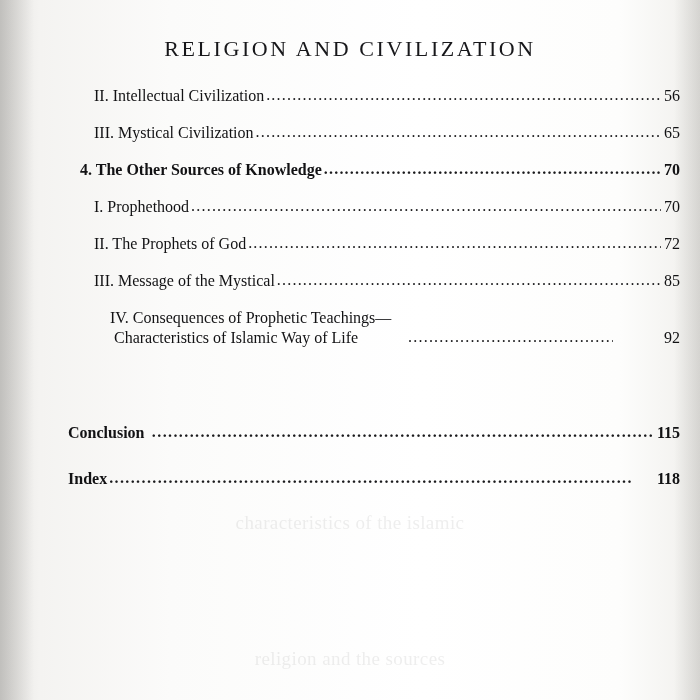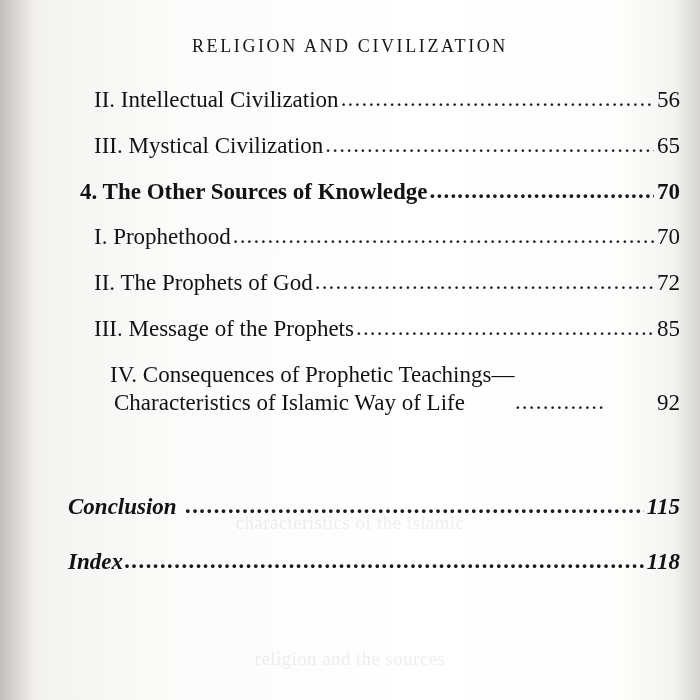--- a/index.html
+++ b/index.html
@@ -44,38 +44,38 @@
   }
   .ghost-1 { top: 512px; }
   .ghost-2 { top: 648px; }
 
   .running-head {
     position: absolute;
     top: 36px;
     left: 0;
     right: 0;
     text-align: center;
-    font-size: 18px;
+    font-size: 22px;
     letter-spacing: 2.6px;
     color: #17171a;
     font-variant: small-caps;
     text-transform: uppercase;
   }
 
   .toc {
     position: absolute;
     top: 86px;
     left: 64px;
     right: 20px;
   }
 
   .entry {
     display: flex;
     align-items: center;
-    font-size: 23px;
+    font-size: 16px;
     color: #121214;
     line-height: 1.25;
     margin-bottom: 17px;
   }
 
   .entry .label {
     white-space: nowrap;
     padding-right: 2px;
   }
 
@@ -89,21 +89,21 @@
   }
 
   .entry .page-num {
     padding-left: 3px;
     white-space: nowrap;
   }
 
   
   .lvl-sub   { margin-left: 30px; }
   .lvl-top   { margin-left: 16px; font-weight: bold; }
-  .lvl-back  { margin-left: 4px; font-weight: bold; font-style: italic; }
+  .lvl-back  { margin-left: 4px; font-weight: bold; }
 
   .entry.bold .label,
   .entry.bold .page-num { font-weight: bold; }
 
   
   .entry.multiline {
     display: block;
     margin-left: 46px;
   }
   .entry.multiline .line1 {
@@ -179,21 +179,21 @@
       <span class="page-num">70</span>
     </div>
 
     <div class="entry lvl-sub">
       <span class="label">II. The Prophets of God</span>
       <span class="leader">.................................................................................................</span>
       <span class="page-num">72</span>
     </div>
 
     <div class="entry lvl-sub">
-      <span class="label">III. Message of the Prophets</span>
+      <span class="label">III. Message of the Mystical</span>
       <span class="leader">.................................................................................................</span>
       <span class="page-num">85</span>
     </div>
 
     <div class="entry multiline">
       <span class="line1">IV. Consequences of Prophetic Teachings—</span>
       <span class="line2">
         <span class="label">Characteristics of Islamic Way of Life</span>
         <span class="leader">.................................................................................................</span>
         <span class="page-num">92</span>

